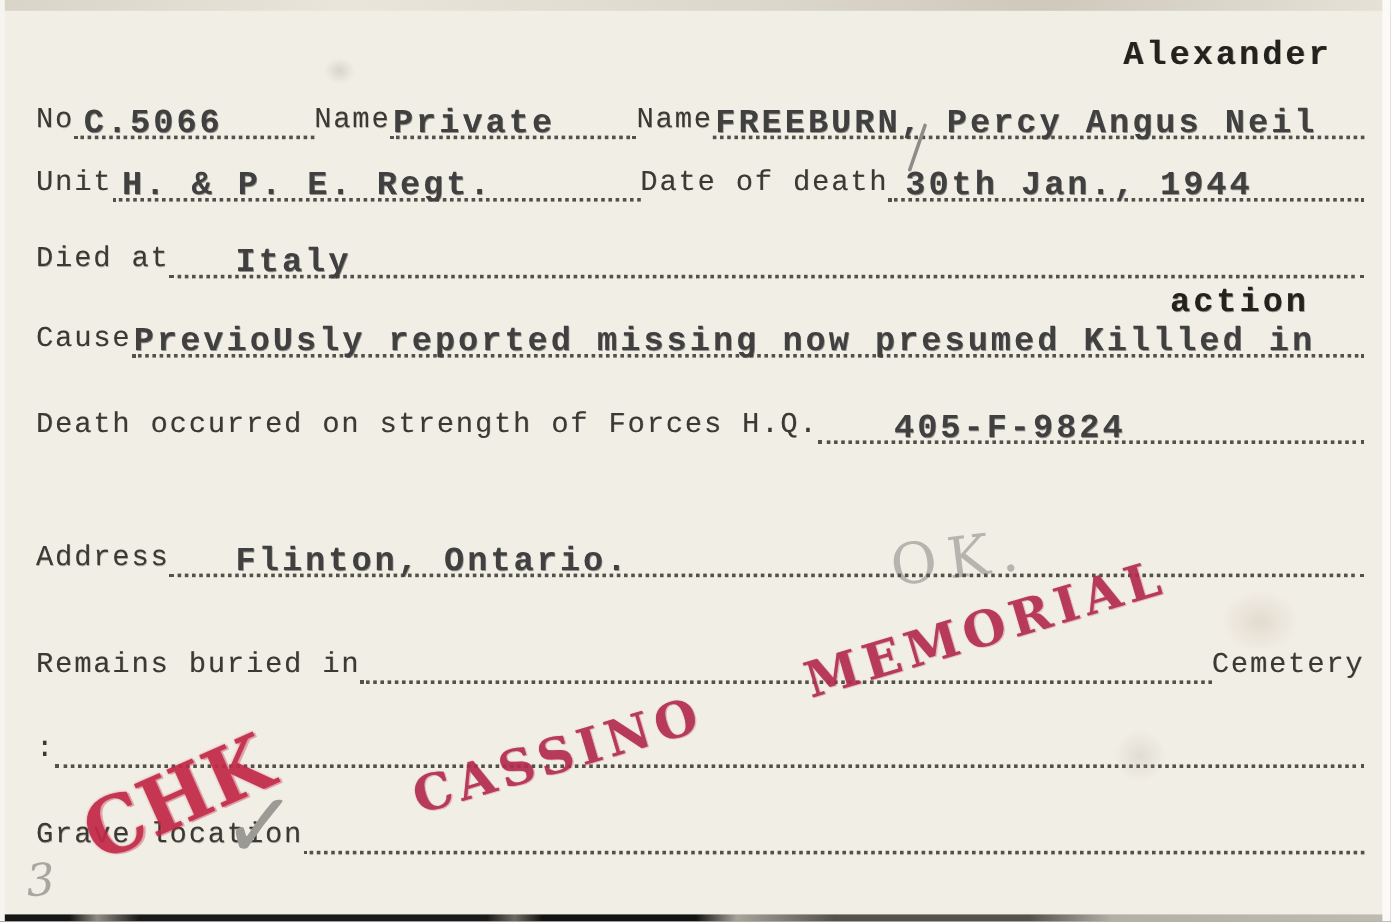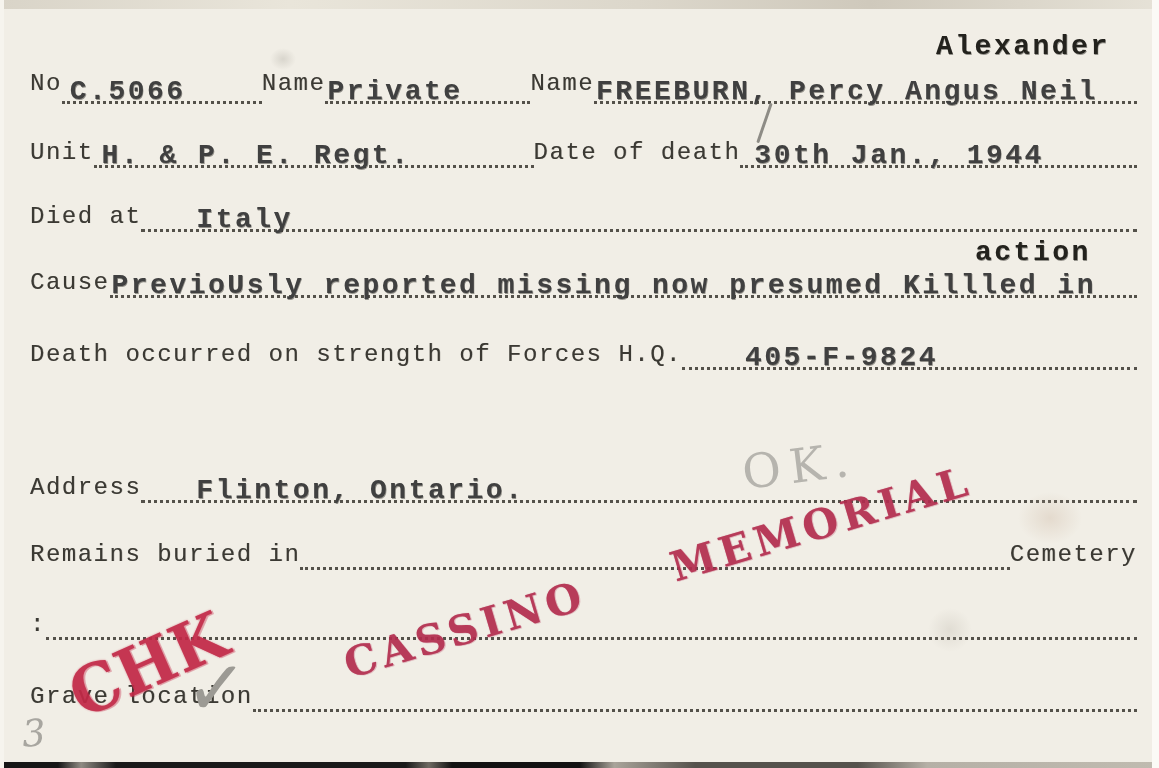--- a/index.html
+++ b/index.html
@@ -87,21 +87,21 @@
 </style>
 </head>
 <body>
 
 <div class="card">
 
   <div class="edge-top"></div>
 
   <div class="float-val alexander">Alexander</div>
 
-  <div class="row" style="top:66px;align-items:center;">
+  <div class="row" style="top:78px;">
     <span class="lbl">No</span>
     <span class="seg w200">
       <span class="val">C.5066</span>
     </span>
     <span class="lbl">Name</span>
     <span class="seg w205">
       <span class="val pl2">Private</span>
     </span>
     <span class="lbl">Name</span>
     <span class="seg grow">
@@ -141,21 +141,21 @@
   <div class="row" style="top:332px;">
     <span class="lbl">Death occurred on strength of Forces H.Q.</span>
     <span class="seg grow ml-seg">
       <span class="val ml55">405-F-9824</span>
     </span>
   </div>
 
 
   <div class="pencil pencil-ok">OK.</div>
 
-  <div class="row" style="top:465px;align-items:flex-end;">
+  <div class="row" style="top:443px;align-items:flex-end;">
     <span class="lbl">Address</span>
     <span class="seg grow">
       <span class="val pl55">Flinton, Ontario.</span>
     </span>
   </div>
 
   <div class="row" style="top:532px;">
     <span class="lbl">Remains buried in</span>
     <span class="seg grow"></span>
     <span class="lbl">Cemetery</span>

